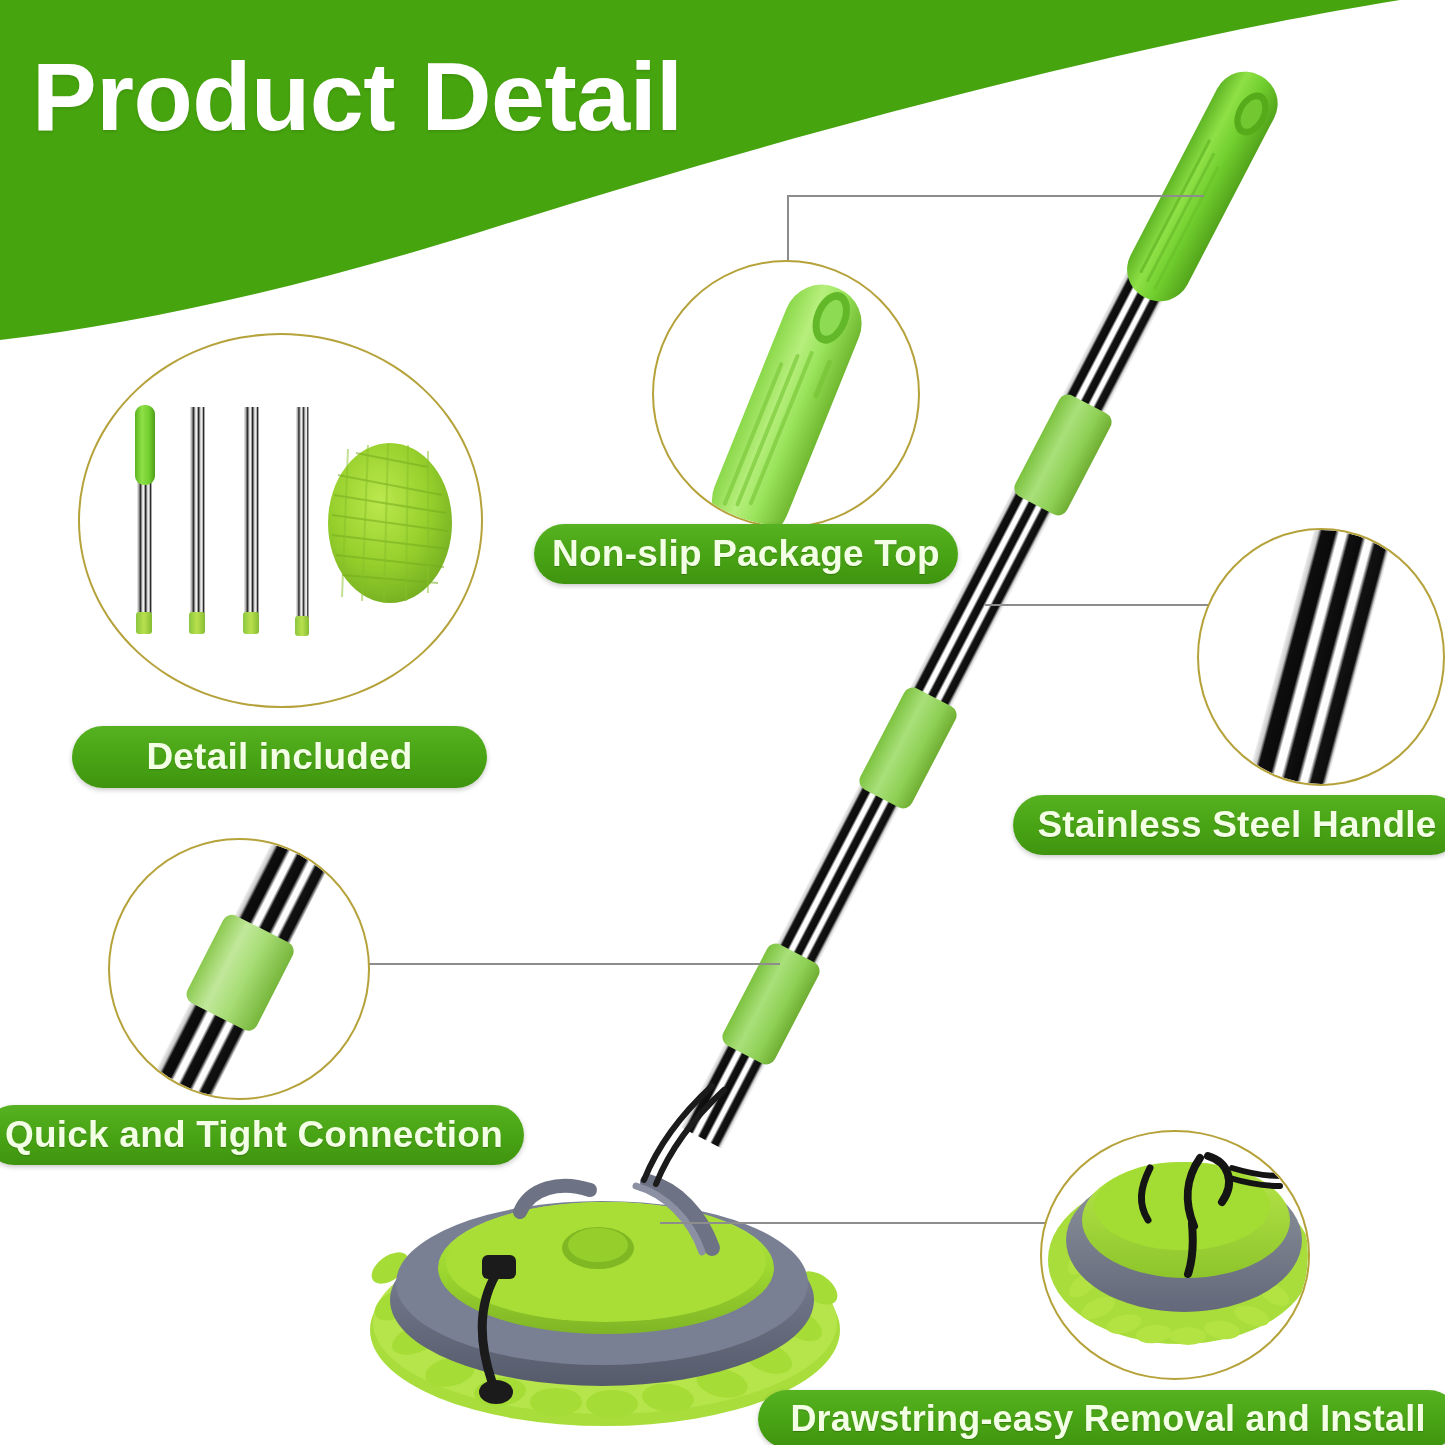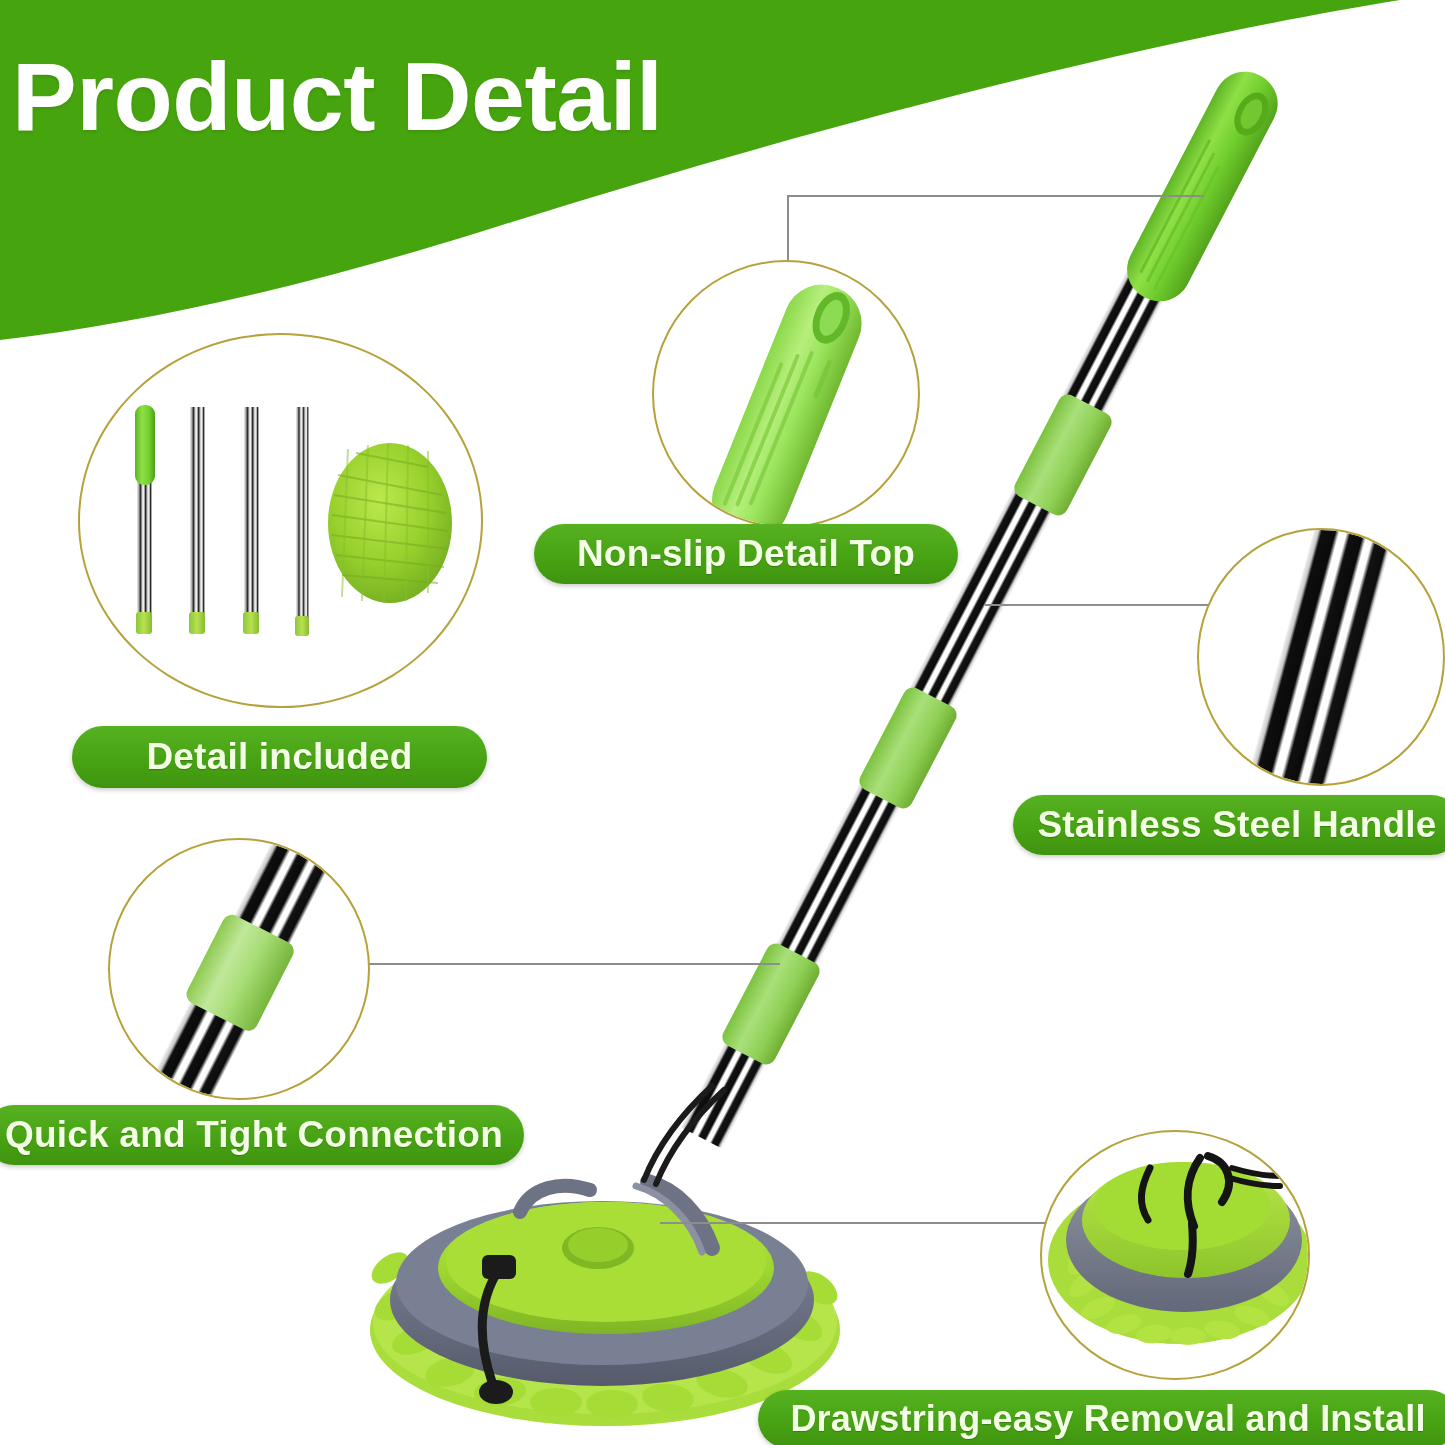--- a/index.html
+++ b/index.html
@@ -15,21 +15,21 @@
   }
 
   
   .header-band{
     position:absolute;left:0;top:0;width:1445px;height:400px;
     overflow:hidden;pointer-events:none;
   }
   .header-band svg{display:block;}
 
   .page-title{
-    position:absolute;left:12px;top:46px;
+    position:absolute;left:32px;top:46px;
     font-size:97px;
     font-weight:bold;
     color:#ffffff;
     letter-spacing:-0.5px;
     line-height:1.05;
     text-shadow:0 2px 3px rgba(0,0,0,.10);
     white-space:nowrap;
   }
 
   
@@ -407,21 +407,21 @@
         <path d="M166,24 C186,30 194,50 180,70" stroke="#141414" stroke-width="8" fill="none" stroke-linecap="round"></path>
         <path d="M150,92 C152,114 150,130 146,142" stroke="#141414" stroke-width="8" fill="none" stroke-linecap="round"></path>
         <path d="M190,36 C210,42 222,44 238,44" stroke="#141414" stroke-width="6" fill="none" stroke-linecap="round"></path>
         <path d="M188,46 C208,52 222,54 238,54" stroke="#141414" stroke-width="6" fill="none" stroke-linecap="round"></path>
       </svg>
     </div>
   </div>
 
   <div class="pill" style="left:72px;top:726px;width:415px;height:62px;">Detail included</div>
 
-  <div class="pill" style="left:534px;top:524px;width:424px;height:60px;">Non-slip Detail Top</div>
+  <div class="pill" style="left:534px;top:524px;width:424px;height:60px;">Non-slip Package Top</div>
 
   <div class="pill" style="left:1013px;top:795px;width:448px;height:60px;">Stainless Steel Handle</div>
 
   <div class="pill" style="left:-16px;top:1105px;width:540px;height:60px;">Quick and Tight Connection</div>
 
   <div class="pill" style="left:758px;top:1390px;width:700px;height:58px;font-size:36px;">Drawstring-easy Removal and Install</div>
 
 </div>
 
 </body></html>

